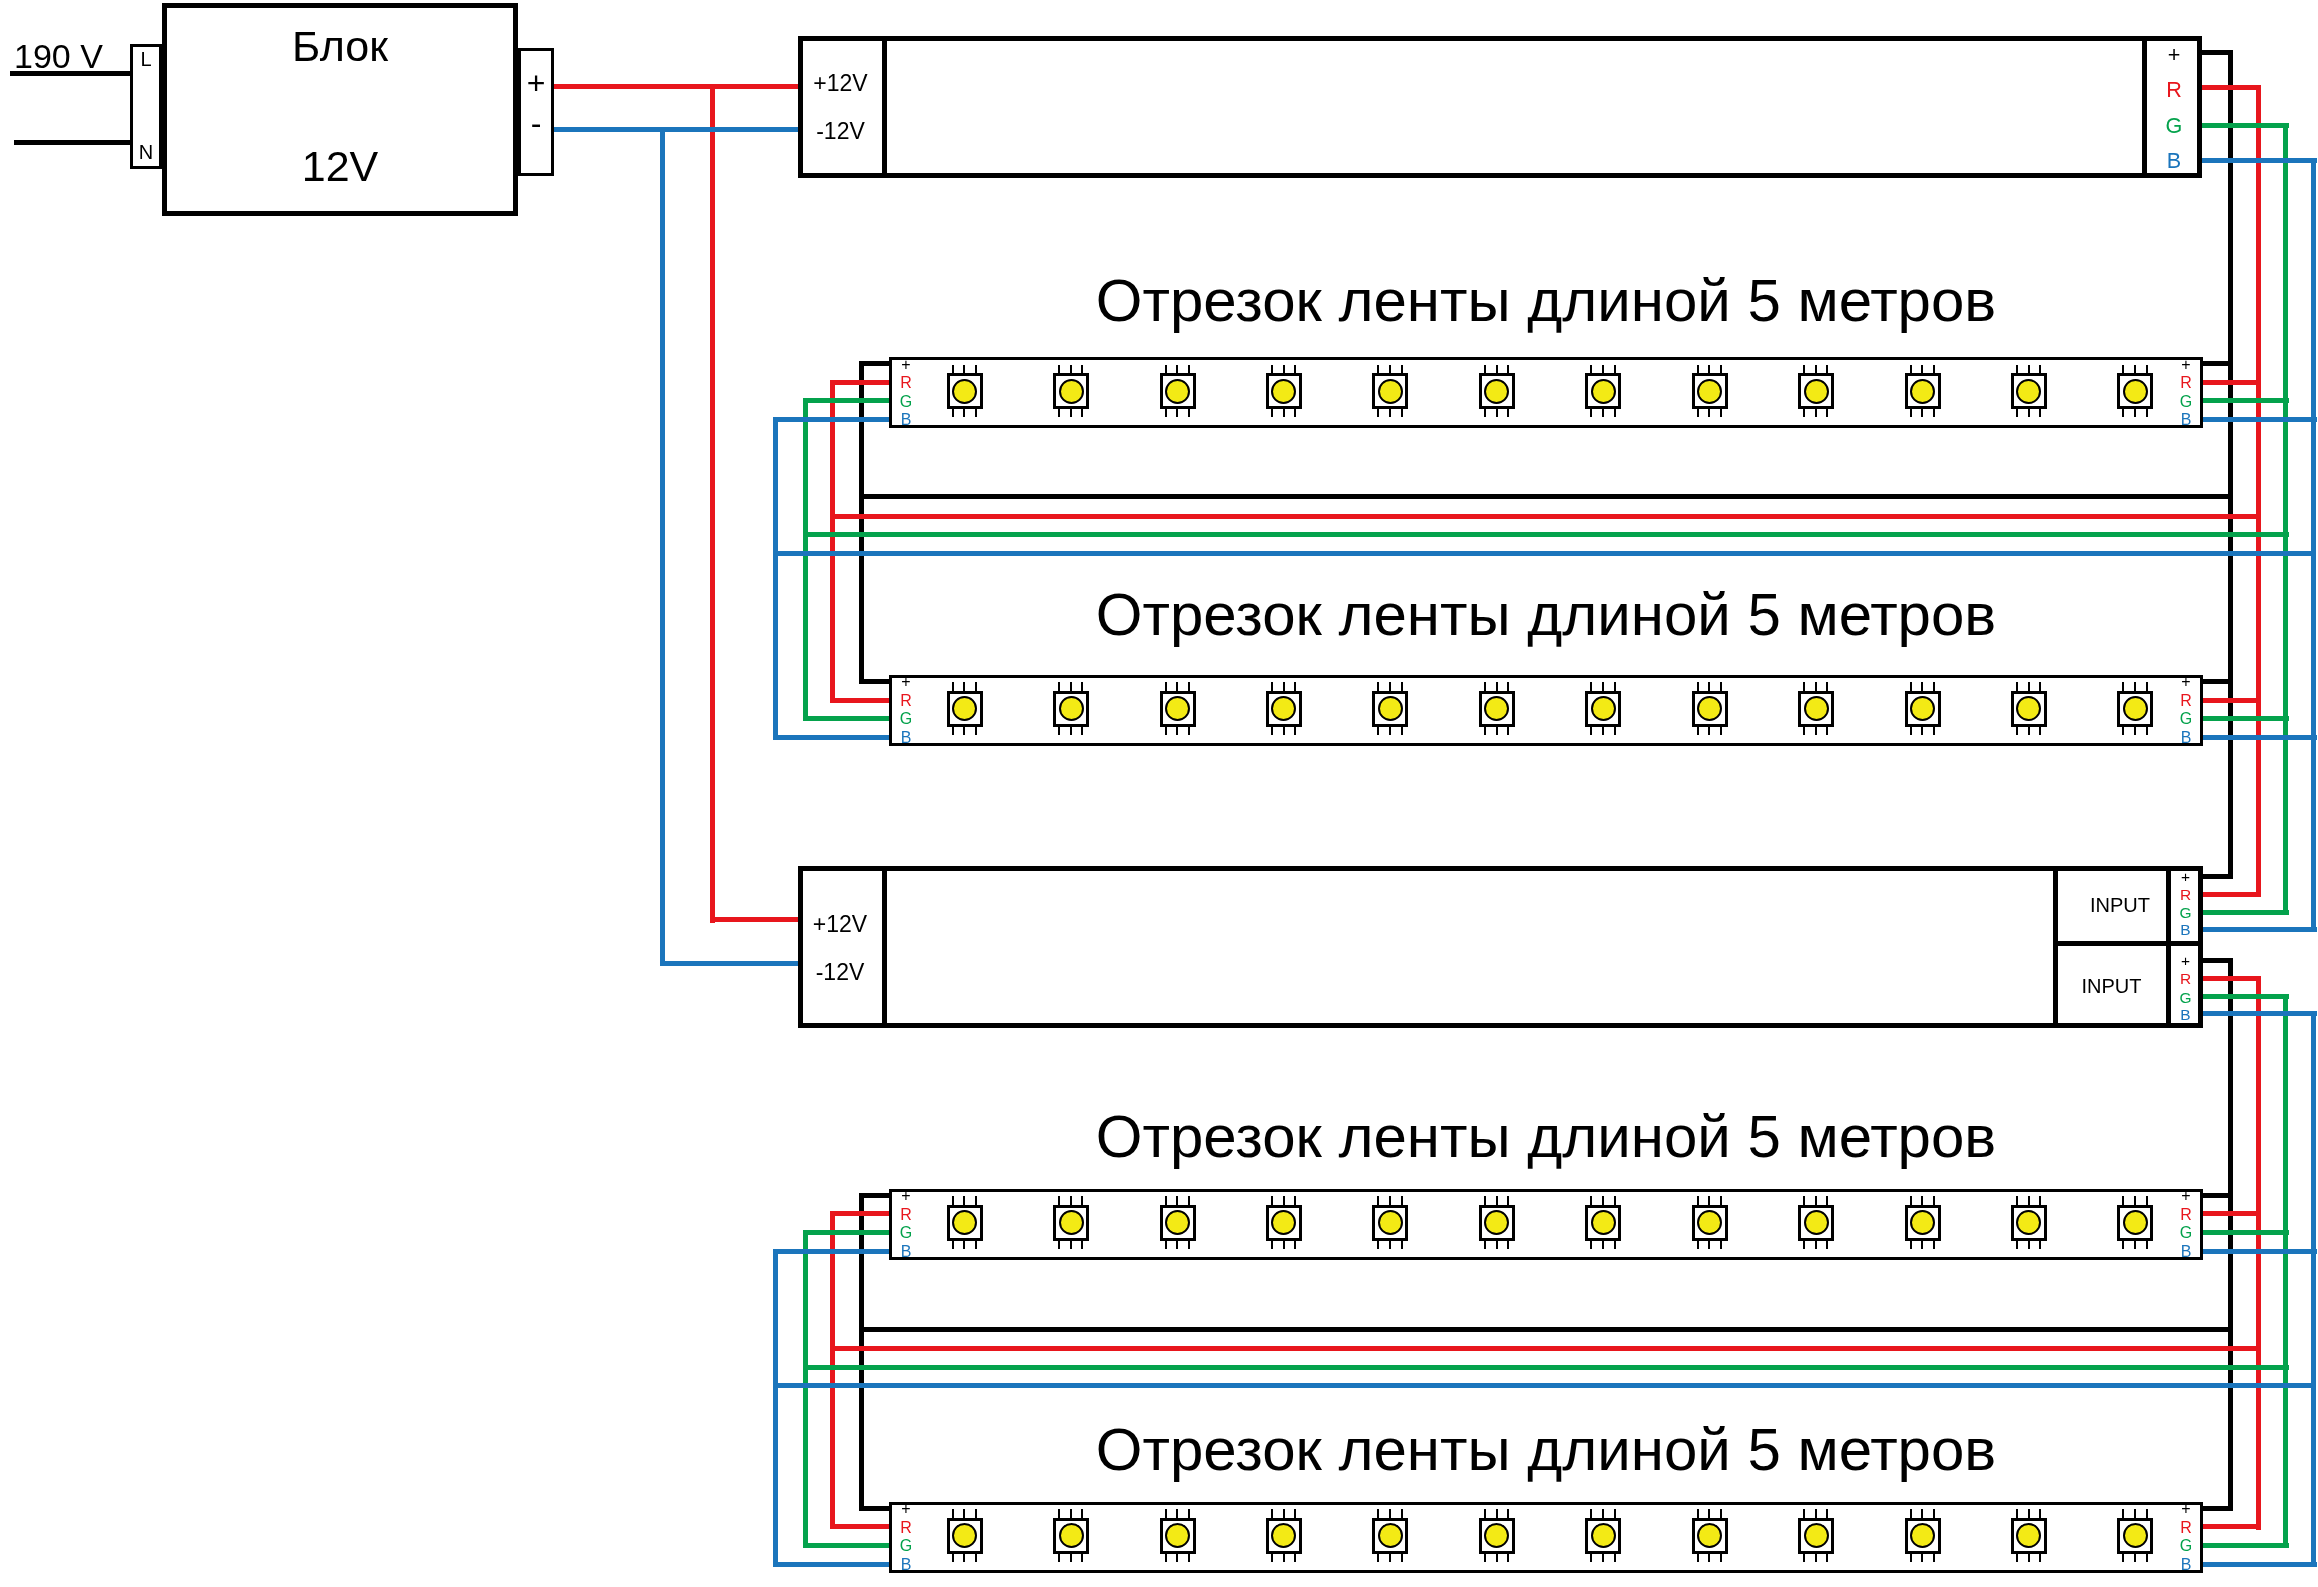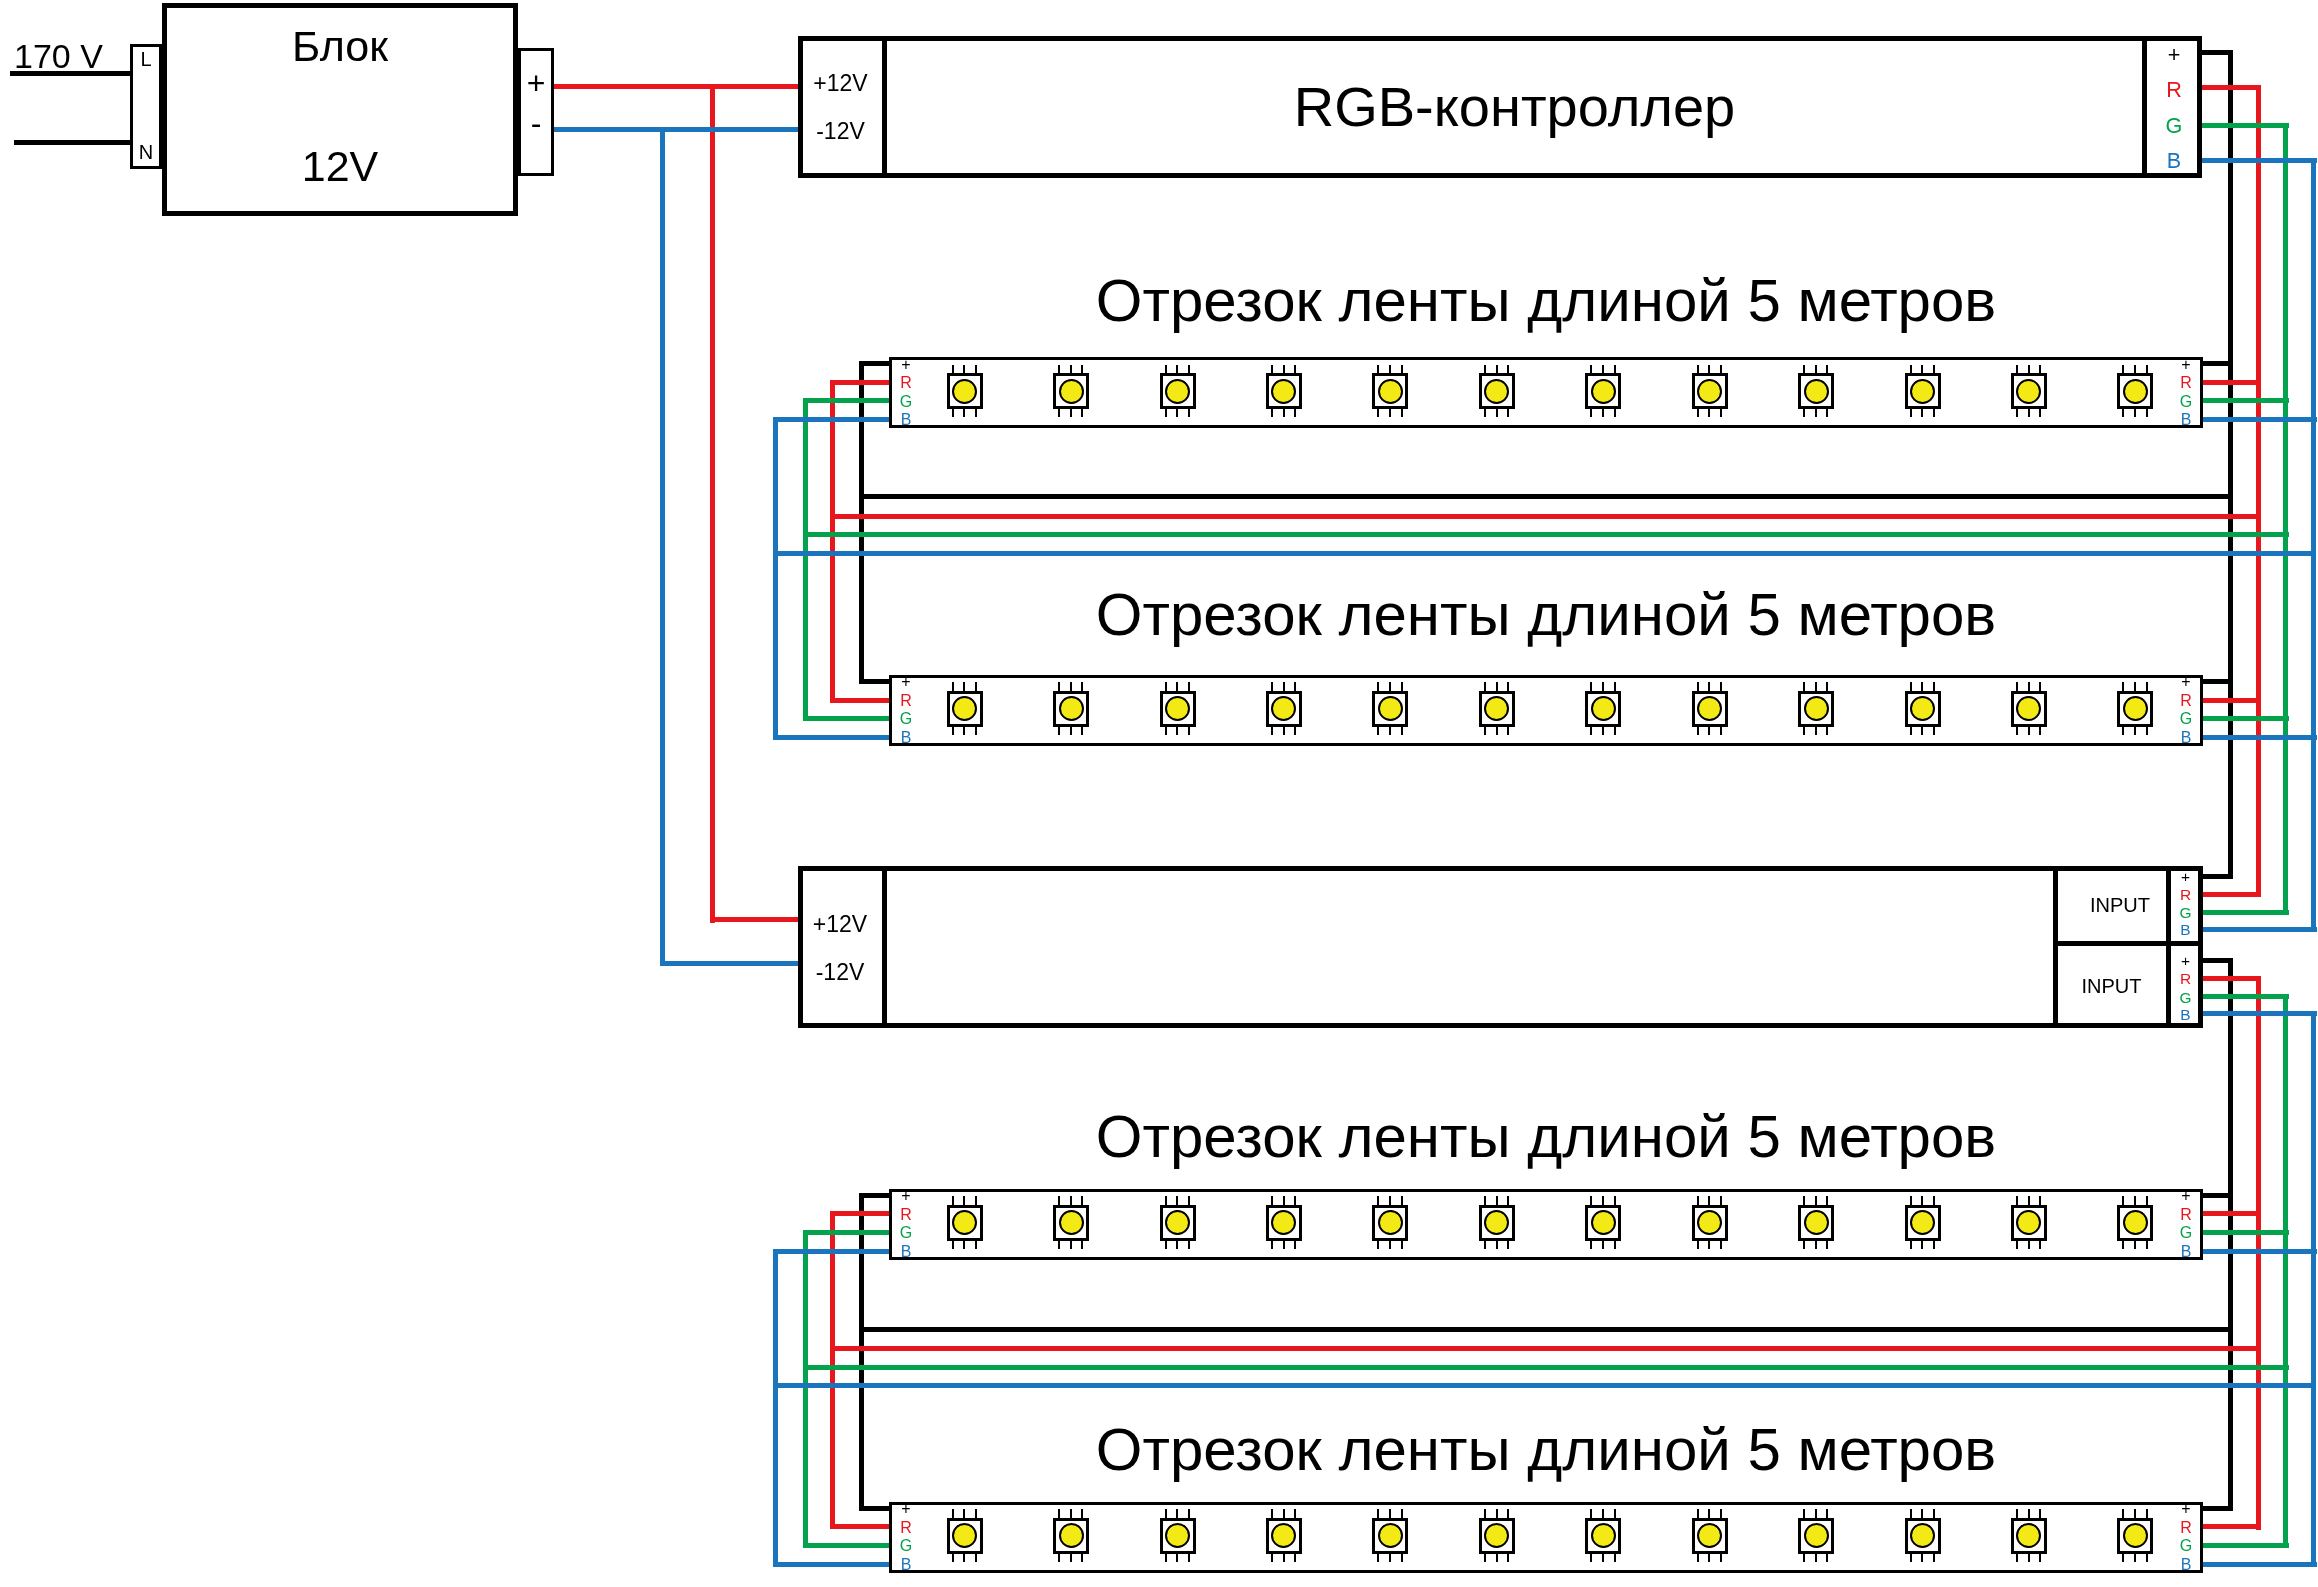--- a/index.html
+++ b/index.html
@@ -98,40 +98,39 @@
       <div class="wire" style="left: 2200px; top: 1011px; width: 117px; height: 5.4px; background: rgb(27, 117, 188);"></div>
       <div class="wire" style="left: 2311px; top: 1011px; width: 5.4px; height: 556px; background: rgb(27, 117, 188);"></div>
       <div class="wire" style="left: 2200px; top: 1562px; width: 117px; height: 5.4px; background: rgb(27, 117, 188);"></div>
       <div class="wire" style="left: 2200px; top: 1249px; width: 117px; height: 5.4px; background: rgb(27, 117, 188);"></div>
       <div class="wire" style="left: 773px; top: 1383px; width: 1543px; height: 5.4px; background: rgb(27, 117, 188);"></div>
       <div class="wire" style="left: 773px; top: 1249px; width: 5.4px; height: 318px; background: rgb(27, 117, 188);"></div>
       <div class="wire" style="left: 773px; top: 1249px; width: 122px; height: 5.4px; background: rgb(27, 117, 188);"></div>
       <div class="wire" style="left: 773px; top: 1562px; width: 122px; height: 5.4px; background: rgb(27, 117, 188);"></div>
     </div>
 
-  <div class="lbl" style="left:14px;top:37px;font-size:34px;">170 V</div>
+  <div class="lbl" style="left:14px;top:37px;font-size:34px;">190 V</div>
 
   <div class="box" style="left:162px;top:3.1px;width:356px;height:213px;"></div>
   <div class="lbl ctr" style="left:162px;top:18.5px;width:356px;font-size:43px;line-height:54px;">Блок</div>
   <div class="lbl ctr" style="left:162px;top:139px;width:356px;font-size:43px;line-height:54px;">12V</div>
 
   <div class="tbox" style="left:130px;top:44px;width:32px;height:125px;"></div>
   <div class="lbl ctr" style="left:130px;top:48px;width:32px;font-size:20px;line-height:23px;">L</div>
   <div class="lbl ctr" style="left:130px;top:141px;width:32px;font-size:20px;line-height:23px;">N</div>
 
   <div class="tbox" style="left:518px;top:48px;width:36px;height:128px;"></div>
   <div class="lbl ctr" style="left:518px;top:65px;width:36px;font-size:32px;line-height:37px;">+</div>
   <div class="lbl ctr" style="left:518px;top:105px;width:36px;font-size:32px;line-height:37px;">-</div>
 
   <div class="box" style="left:798px;top:36px;width:1404px;height:142px;"></div>
   <div class="divider" style="left:882px;top:36px;width:5.4px;height:142px;"></div>
   <div class="divider" style="left:2142px;top:36px;width:5.4px;height:142px;"></div>
   <div class="lbl ctr" style="left:798px;top:69px;width:85px;font-size:23px;line-height:28px;">+12V</div>
   <div class="lbl ctr" style="left:798px;top:117px;width:85px;font-size:23px;line-height:28px;">-12V</div>
-  <div class="lbl ctr" style="left:887px;top:36px;width:1255px;font-size:56px;line-height:142px;">RGB-контроллер</div>
   <div id="ctrl-terms">
       <div class="cterm" style="left: 2145px; top: 42px; color: rgb(0, 0, 0);">+</div>
       <div class="cterm" style="left: 2145px; top: 77px; color: rgb(232, 22, 29);">R</div>
       <div class="cterm" style="left: 2145px; top: 113px; color: rgb(4, 162, 76);">G</div>
       <div class="cterm" style="left: 2145px; top: 148px; color: rgb(27, 117, 188);">B</div>
     </div>
 
   <div class="box" style="left:798px;top:866px;width:1405px;height:162px;"></div>
   <div class="divider" style="left:882px;top:866px;width:5.4px;height:162px;"></div>
   <div class="divider" style="left:2053px;top:866px;width:5.4px;height:162px;"></div>

